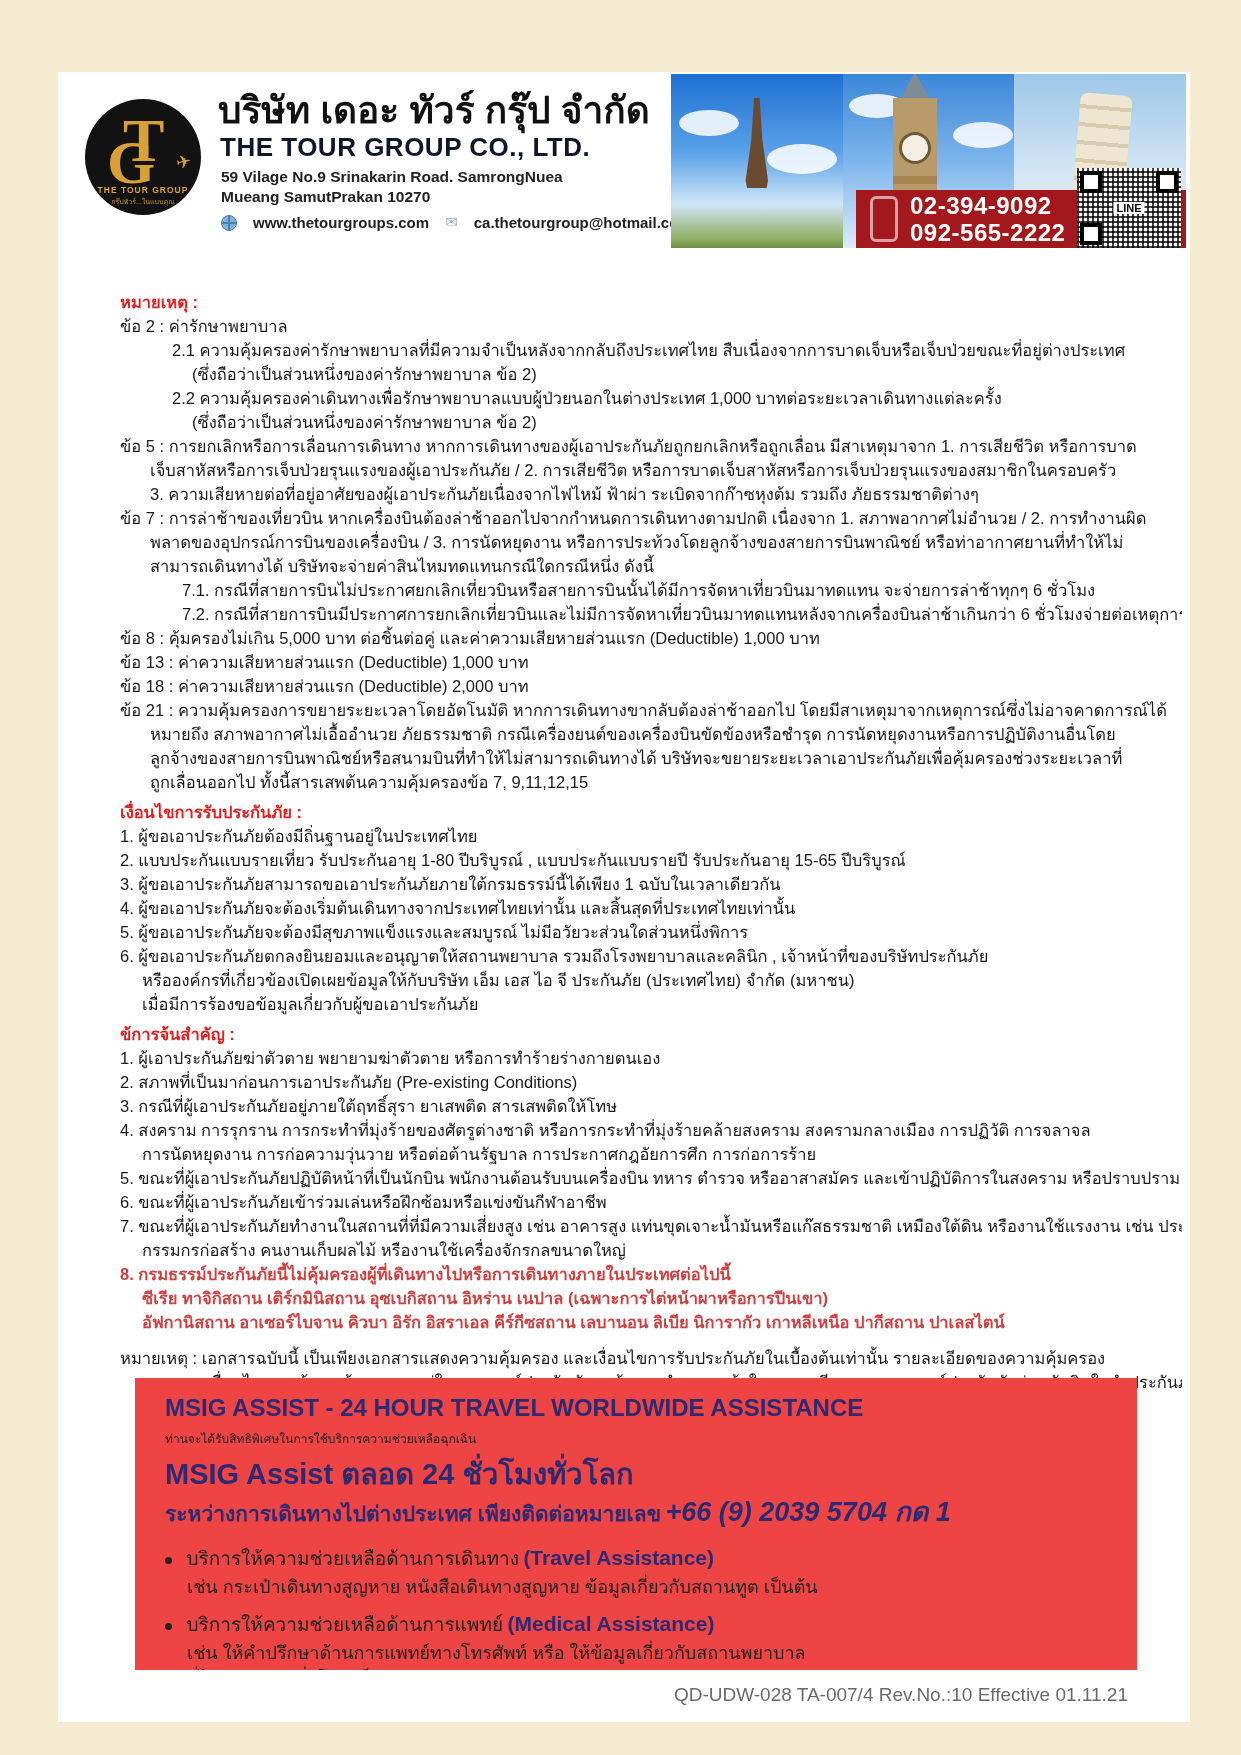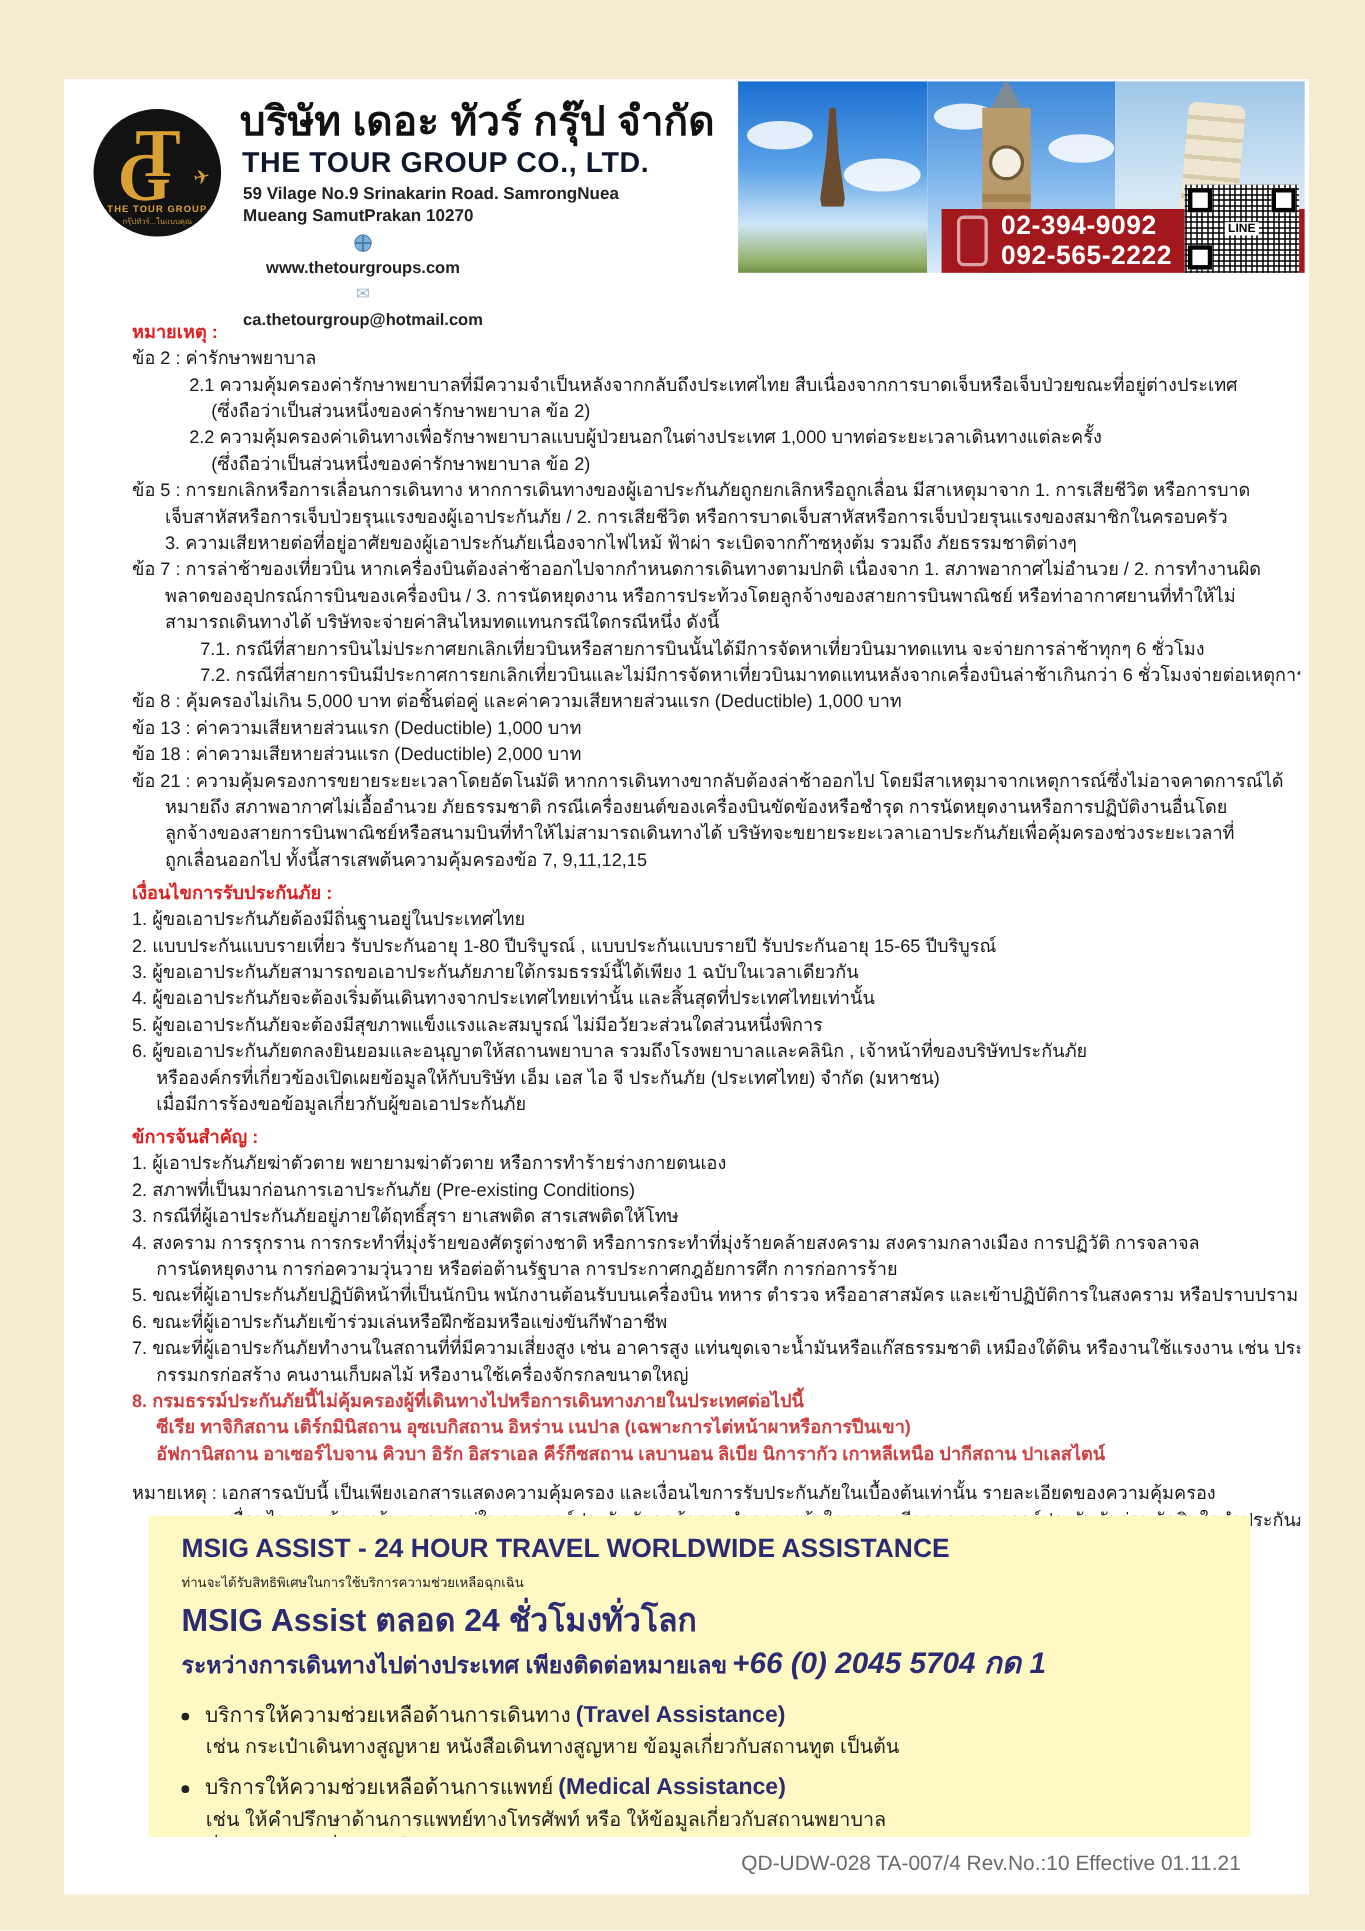--- a/index.html
+++ b/index.html
@@ -21,21 +21,21 @@
   }
   .logo .t{position:absolute;left:38px;top:6px;font-family:"Liberation Serif","DejaVu Serif",serif;font-size:62px;font-weight:bold;}
   .logo .g{position:absolute;left:22px;top:28px;font-family:"Liberation Serif","DejaVu Serif",serif;font-size:62px;font-weight:bold;}
   .logo .plane{position:absolute;right:10px;top:52px;font-size:18px;transform:rotate(-12deg);}
   .logo .brand{position:absolute;left:0;top:86px;width:100%;text-align:center;font-size:8.5px;letter-spacing:1px;font-weight:bold;}
   .logo .tag{position:absolute;left:0;top:97px;width:100%;text-align:center;font-size:7px;color:#c79540;}
   .co-th{position:absolute;left:160px;top:8px;font-size:37px;font-weight:bold;color:#111;}
   .co-en{position:absolute;left:162px;top:60px;font-size:26px;font-weight:bold;color:#0f172a;letter-spacing:.5px;}
   .addr1{position:absolute;left:163px;top:96px;font-size:15.5px;font-weight:bold;color:#222;text-align:right;}
   .addr2{position:absolute;left:163px;top:116px;font-size:15.5px;font-weight:bold;color:#222;}
-  .contact{position:absolute;left:163px;top:141px;font-size:15px;font-weight:bold;color:#222;display:flex;align-items:center;gap:6px;flex-direction:column;}
+  .contact{position:absolute;left:163px;top:141px;font-size:15px;font-weight:bold;color:#222;display:flex;align-items:flex-end;gap:16px;}
   .globe{display:inline-block;width:14px;height:14px;border-radius:50%;background:#7fb1d8;border:1px solid #4a7fae;
     background-image:linear-gradient(90deg,transparent 45%,#4a7fae 45% 55%,transparent 55%),linear-gradient(0deg,transparent 45%,#4a7fae 45% 55%,transparent 55%);}
   .envelope{color:#9ab2c8;font-size:15px;}
   
   .photos{position:absolute;left:613px;top:2px;width:515px;height:174px;display:flex;}
   .photo{flex:1;position:relative;overflow:hidden;}
   .ph-sky1{background:linear-gradient(180deg,#1d6fd2 0%,#5aa2e8 45%,#cfe6f7 75%,#8fae62 95%,#6d8f46 100%);}
   .ph-sky2{background:linear-gradient(180deg,#3c87d8 0%,#7db5ec 50%,#dcecf9 100%);}
   .ph-sky3{background:linear-gradient(180deg,#9ec7e8 0%,#d6e8f5 60%,#e9e4d2 100%);}
   .cloud{position:absolute;background:#fff;border-radius:50%;opacity:.85;}
@@ -67,21 +67,21 @@
   
   .body-lines{position:absolute;left:62px;top:212px;width:1062px;overflow:hidden;}
   .bl{height:24px;line-height:24px;font-size:16.5px;color:#1a1a1a;white-space:nowrap;}
   .c-h{color:#e01f1f;font-weight:bold;margin-top:6px;}
   .c-r{color:#cf4040;font-weight:bold;}
   .mt{margin-top:12px;}
   .ind0{margin-left:0;} .ind1{margin-left:52px;} .ind2{margin-left:72px;}
   .ind3{margin-left:30px;} .ind4{margin-left:62px;} .ind5{margin-left:22px;} .ind6{margin-left:88px;}
   
   .msig{
-    position:absolute;left:77px;top:1306px;width:1002px;height:292px;background:#fef9c3;
+    position:absolute;left:77px;top:1306px;width:1002px;height:292px;background:#ef4444;
     color:#1b1b3a;overflow:hidden;
   }
   .msig-inner{padding:14px 0 0 30px;white-space:nowrap;}
   .m-h1{font-size:24px;font-weight:bold;color:#2b2a72;line-height:32px;}
   .m-sub{font-size:12px;color:#222;line-height:30px;}
   .m-big{font-size:29px;font-weight:bold;color:#2b2a72;line-height:40px;}
   .m-phone{line-height:36px;}
   .m-phone .pfx{font-size:21px;font-weight:bold;color:#2b2a72;}
   .m-phone .num{font-size:27px;font-weight:bold;font-style:italic;color:#2b2a72;}
   .m-bullet{margin-top:10px;line-height:28px;}
@@ -200,21 +200,21 @@
       <div class="bl c-n ind6">เงื่อนไข และข้อยกเว้น จะระบุอยู่ในกรมธรรม์ประกันภัยลูกค้าควรทำความเข้าใจรายละเอียดของกรมธรรม์ประกันภัยก่อนตัดสินใจทำประกันภัย</div>
     </div>
 
   <div class="msig">
     <div class="msig-inner">
       <div class="m-h1">MSIG ASSIST - 24 HOUR TRAVEL WORLDWIDE ASSISTANCE</div>
       <div class="m-sub">ท่านจะได้รับสิทธิพิเศษในการใช้บริการความช่วยเหลือฉุกเฉิน</div>
       <div class="m-big">MSIG Assist ตลอด 24 ชั่วโมงทั่วโลก</div>
       <div class="m-phone">
         <span class="pfx">ระหว่างการเดินทางไปต่างประเทศ  เพียงติดต่อหมายเลข</span>
-        <span class="num">+66 (0) 2045 5704 กด 1</span>
+        <span class="num">+66 (9) 2039 5704 กด 1</span>
       </div>
       <div class="m-bullet">
         <span class="dot"></span>
         <span class="th">บริการให้ความช่วยเหลือด้านการเดินทาง</span>
         <span class="en">(Travel Assistance)</span>
       </div>
       <div class="m-desc">เช่น กระเป๋าเดินทางสูญหาย  หนังสือเดินทางสูญหาย  ข้อมูลเกี่ยวกับสถานทูต เป็นต้น</div>
       <div class="m-bullet">
         <span class="dot"></span>
         <span class="th">บริการให้ความช่วยเหลือด้านการแพทย์</span>

